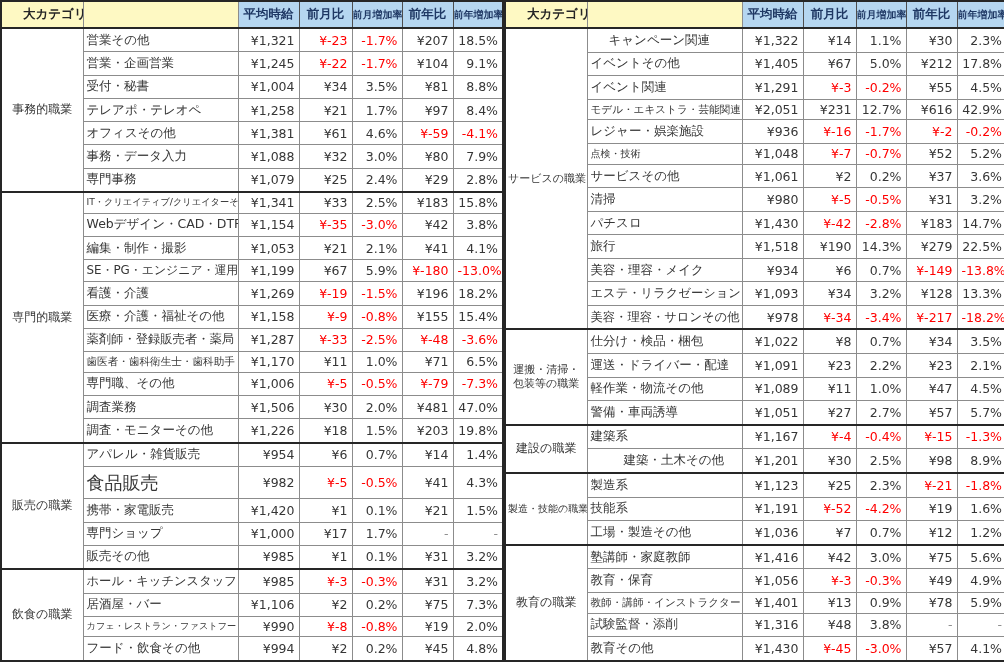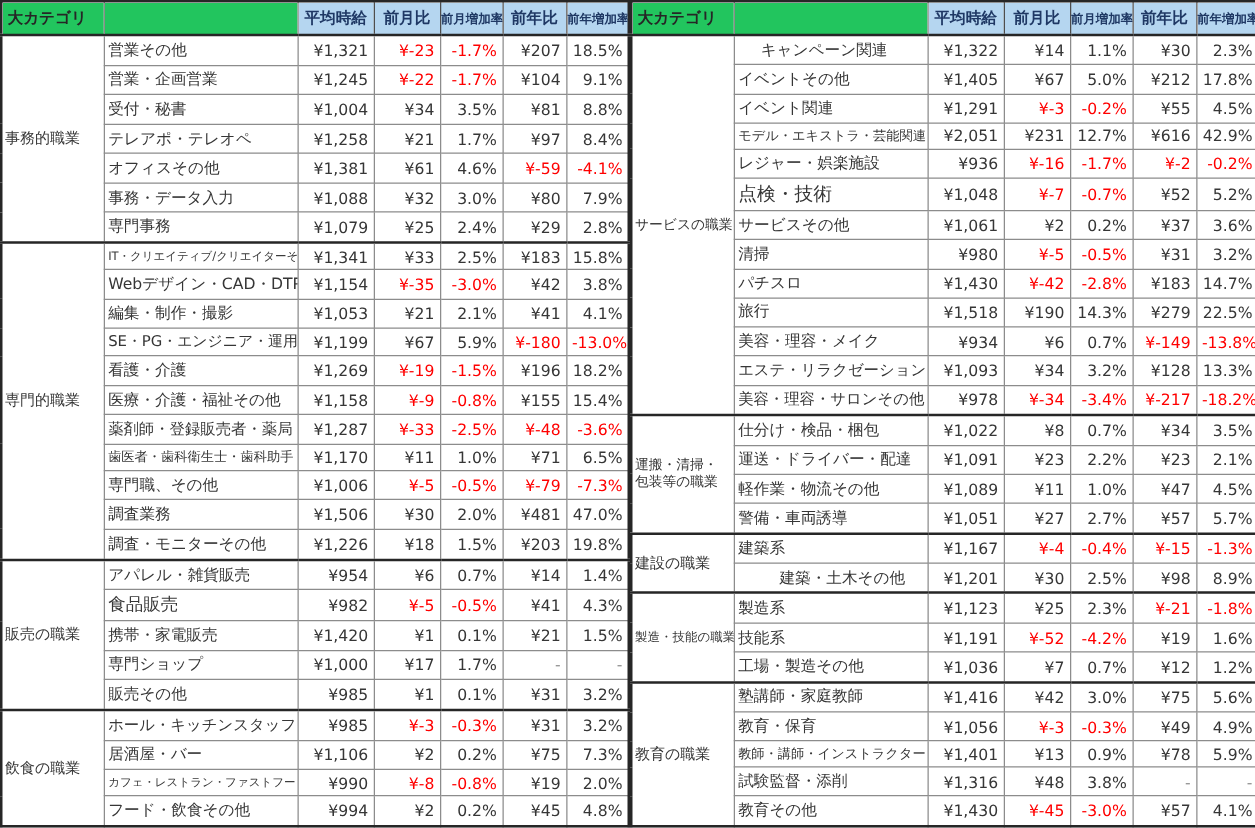--- a/index.html
+++ b/index.html
@@ -28,29 +28,29 @@
     font-size: 12.5px;
     text-align: center;
     color: var(--header-text);
     background: var(--header-bg);
     border: 1px solid #4d4d4d;
     border-bottom: 2px solid var(--frame);
     white-space: nowrap;
   }
   .hd.small { font-size: 10px; }
   .hd.plain {
-    background: #22c55e;
+    background: #fef9c3;
     color: #262626;
     text-align: left;
-    padding-left: 4px;
+    padding-left: 21px;
     border: 1px solid var(--grid);
     border-bottom: 2px solid var(--frame);
   }
   .cat {
-    text-align: left;
+    text-align: center;
     vertical-align: middle;
     color: var(--text);
     padding: 4px 2px;
     line-height: 1.3;
   }
   .sub {
     text-align: left;
     color: var(--text);
     padding: 0 3px;
     white-space: nowrap;
@@ -241,21 +241,21 @@
         <tr class="sec-start">
           <td class="cat" rowspan="5" style="font-size: 12px; white-space: nowrap;">販売の職業</td>
           <td class="sub" style="font-size: 12.5px;">アパレル・雑貨販売</td>
           <td class="num">¥954</td>
           <td class="num">¥6</td>
           <td class="num">0.7%</td>
           <td class="num">¥14</td>
           <td class="num">1.4%</td>
         </tr>
         <tr>
-          <td class="sub" style="font-size: 14px; font-family: Liberation Serif, serif;">食品販売</td>
+          <td class="sub" style="font-size: 18px; font-family: Liberation Serif, serif;">食品販売</td>
           <td class="num">¥982</td>
           <td class="num neg">¥-5</td>
           <td class="num neg">-0.5%</td>
           <td class="num">¥41</td>
           <td class="num">4.3%</td>
         </tr>
         <tr>
           <td class="sub" style="font-size: 12.5px;">携帯・家電販売</td>
           <td class="num">¥1,420</td>
           <td class="num">¥1</td>
@@ -371,21 +371,21 @@
         </tr>
         <tr>
           <td class="sub" style="font-size: 12.5px;">レジャー・娯楽施設</td>
           <td class="num">¥936</td>
           <td class="num neg">¥-16</td>
           <td class="num neg">-1.7%</td>
           <td class="num neg">¥-2</td>
           <td class="num neg">-0.2%</td>
         </tr>
         <tr>
-          <td class="sub" style="font-size: 15px; margin-left: 35px;">点検・技術</td>
+          <td class="sub" style="font-size: 10px; margin-left: 35px;">点検・技術</td>
           <td class="num">¥1,048</td>
           <td class="num neg">¥-7</td>
           <td class="num neg">-0.7%</td>
           <td class="num">¥52</td>
           <td class="num">5.2%</td>
         </tr>
         <tr>
           <td class="sub" style="font-size: 12.5px;">サービスその他</td>
           <td class="num">¥1,061</td>
           <td class="num">¥2</td>

